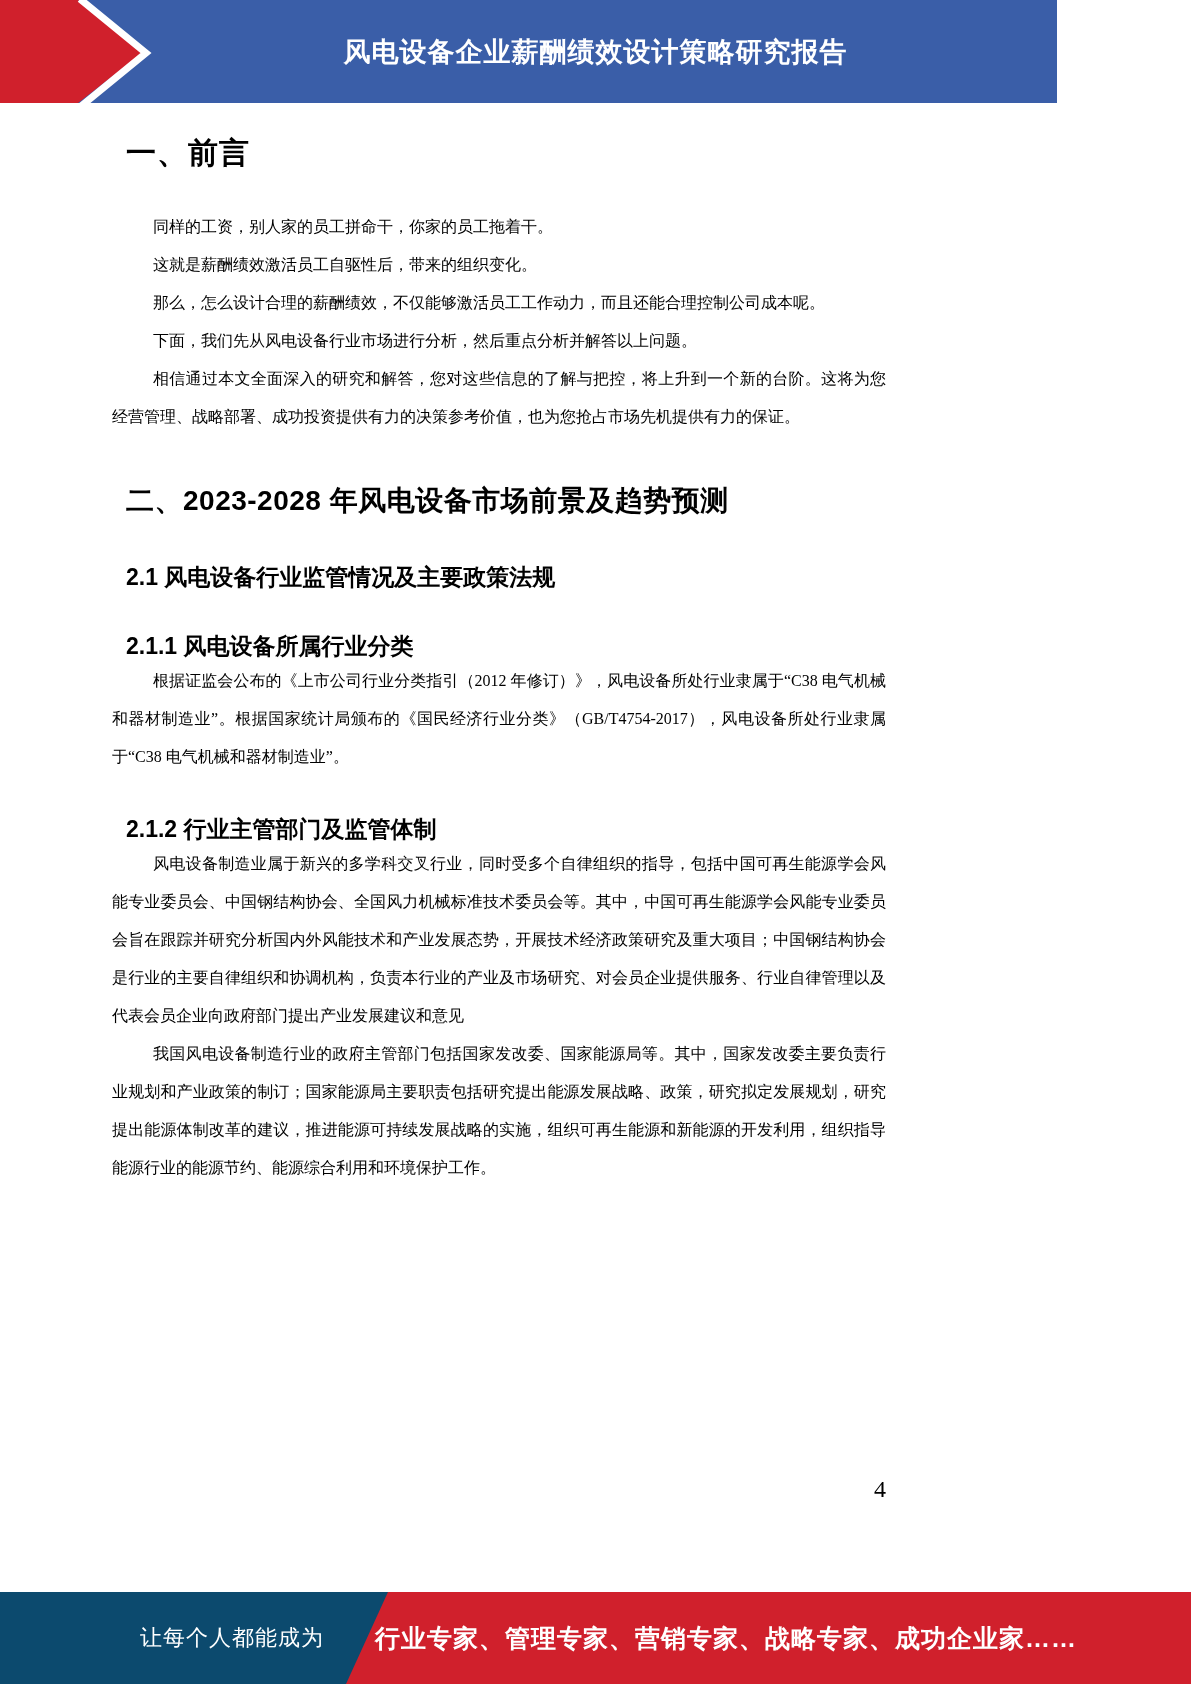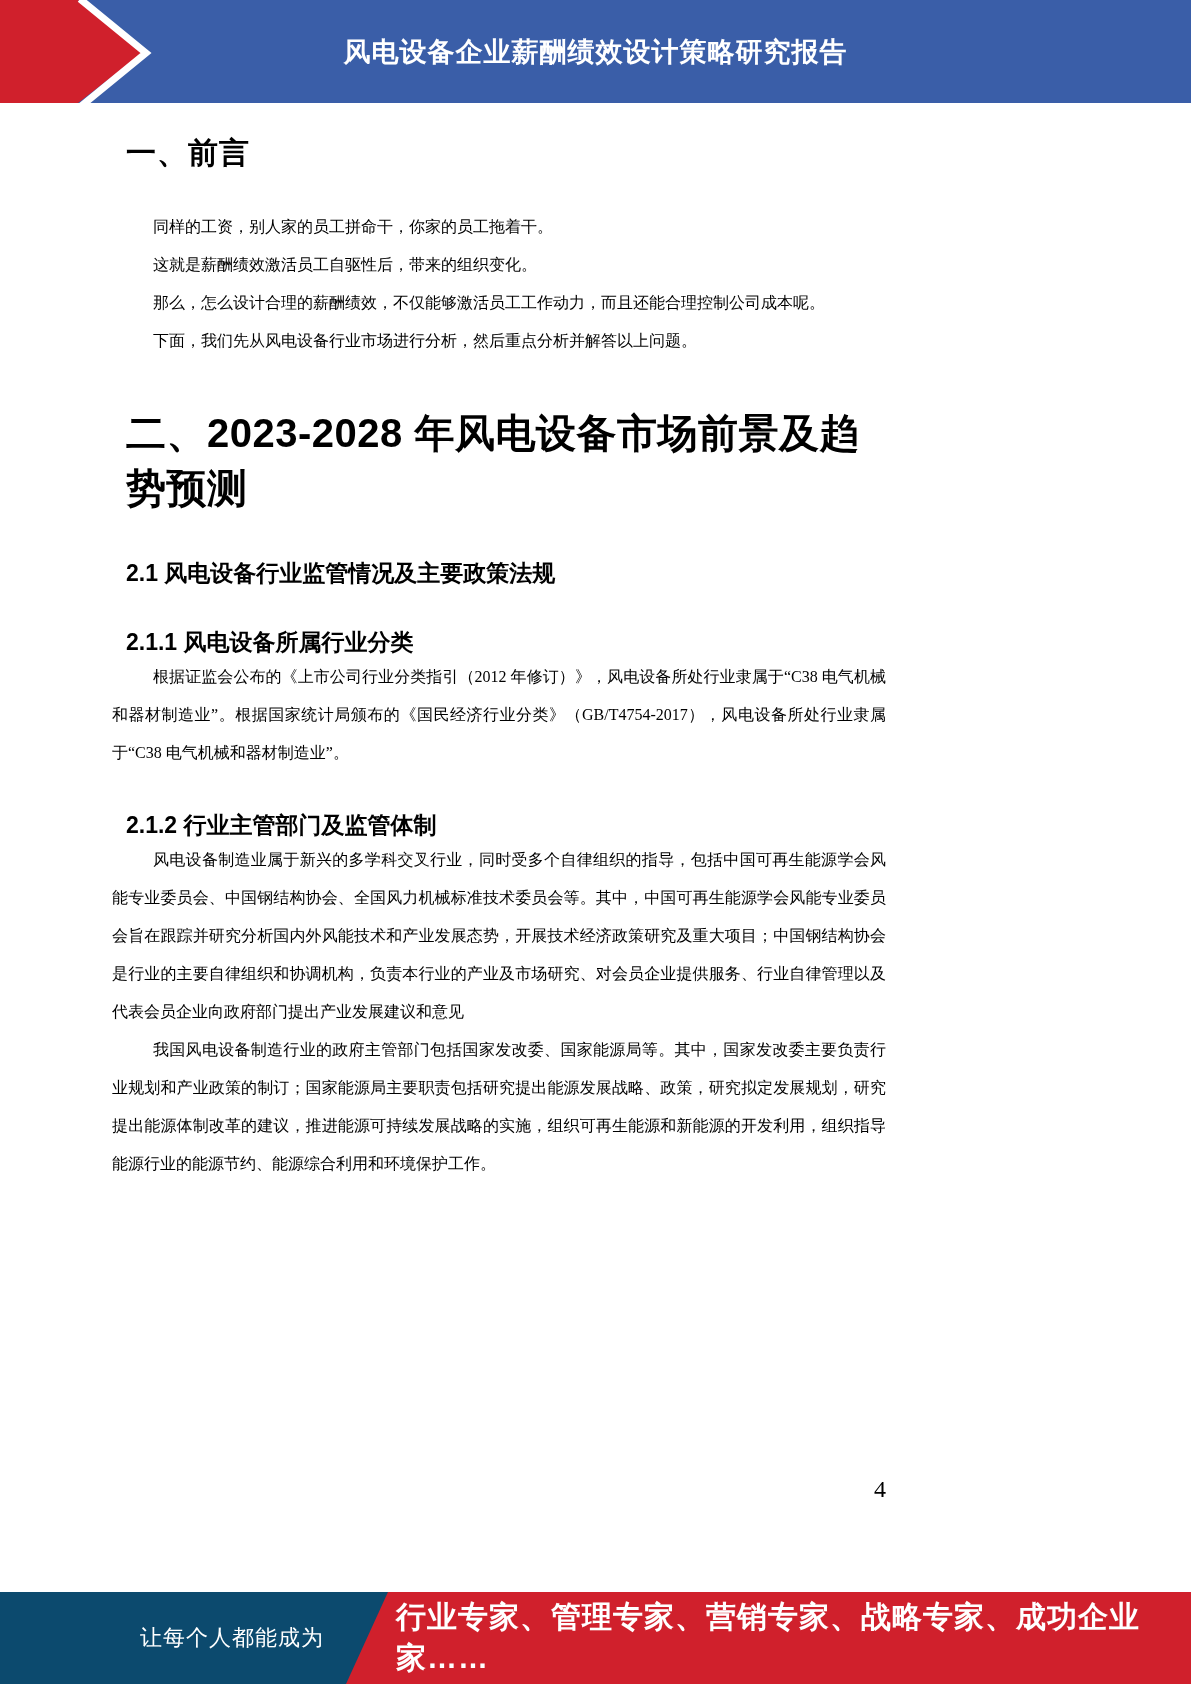--- a/index.html
+++ b/index.html
@@ -10,21 +10,21 @@
     width: 1191px;
     height: 1684px;
     background: #ffffff;
     font-family: "Liberation Serif", "DejaVu Serif", serif;
     position: relative;
     overflow: hidden;
   }
   
   .header {
     position: relative;
-    width: 1191px;
+    width: 1057px;
     height: 103px;
     background: #3a5ea8;
     overflow: hidden;
   }
   .header-red {
     position: absolute;
     left: 0;
     top: 0;
     width: 145px;
     height: 103px;
@@ -68,21 +68,21 @@
     font-family: "Liberation Sans", "DejaVu Sans", sans-serif;
     font-weight: bold;
     font-size: 30px;
     color: #000000;
     margin: 30px 0 0 14px;
     letter-spacing: 1px;
   }
   h1.sec2 {
     font-family: "Liberation Sans", "DejaVu Sans", sans-serif;
     font-weight: bold;
-    font-size: 40px;
+    font-size: 28px;
     color: #000000;
     margin: 46px 0 0 14px;
     letter-spacing: 0.5px;
   }
   h2.sub {
     font-family: "Liberation Sans", "DejaVu Sans", sans-serif;
     font-weight: bold;
     font-size: 23px;
     color: #000000;
     margin: 42px 0 0 14px;
@@ -141,29 +141,29 @@
     height: 92px;
     display: flex;
     align-items: center;
     color: #ffffff;
     font-family: "Liberation Sans", "DejaVu Sans", sans-serif;
     font-size: 22px;
     letter-spacing: 1px;
   }
   .footer-right-text {
     position: absolute;
-    left: 396px;
+    left: 375px;
     top: 0;
     height: 92px;
     display: flex;
     align-items: center;
     color: #ffffff;
     font-family: "Liberation Sans", "DejaVu Sans", sans-serif;
     font-weight: bold;
-    font-size: 30px;
+    font-size: 25px;
     letter-spacing: 1px;
   }
 </style>
 </head>
 <body>
 
 <div class="header">
   <div class="header-red"></div>
   <div class="chev">
     <svg width="160" height="112" viewBox="0 0 160 112" xmlns="http://www.w3.org/2000/svg">
@@ -179,20 +179,21 @@
 
   <div class="lead-lines">
     <p class="body indent">同样的工资，别人家的员工拼命干，你家的员工拖着干。</p>
     <p class="body indent">这就是薪酬绩效激活员工自驱性后，带来的组织变化。</p>
   </div>
 
   <p class="body indent para-block">那么，怎么设计合理的薪酬绩效，不仅能够激活员工工作动力，而且还能合理控制公司成本呢。</p>
 
   <p class="body indent para-block">下面，我们先从风电设备行业市场进行分析，然后重点分析并解答以上问题。</p>
 
+  <p class="body indent para-block">相信通过本文全面深入的研究和解答，您对这些信息的了解与把控，将上升到一个新的台阶。这将为您经营管理、战略部署、成功投资提供有力的决策参考价值，也为您抢占市场先机提供有力的保证。</p>
 
   <h1 class="sec2">二、2023-2028 年风电设备市场前景及趋势预测</h1>
 
   <h2 class="sub">2.1  风电设备行业监管情况及主要政策法规</h2>
 
   <h3 class="subsub">2.1.1  风电设备所属行业分类</h3>
 
   <p class="body indent para-block">根据证监会公布的《上市公司行业分类指引（2012 年修订）》，风电设备所处行业隶属于“C38 电气机械和器材制造业”。根据国家统计局颁布的《国民经济行业分类》（GB/T4754-2017），风电设备所处行业隶属于“C38 电气机械和器材制造业”。</p>
 
   <h3 class="subsub">2.1.2  行业主管部门及监管体制</h3>

